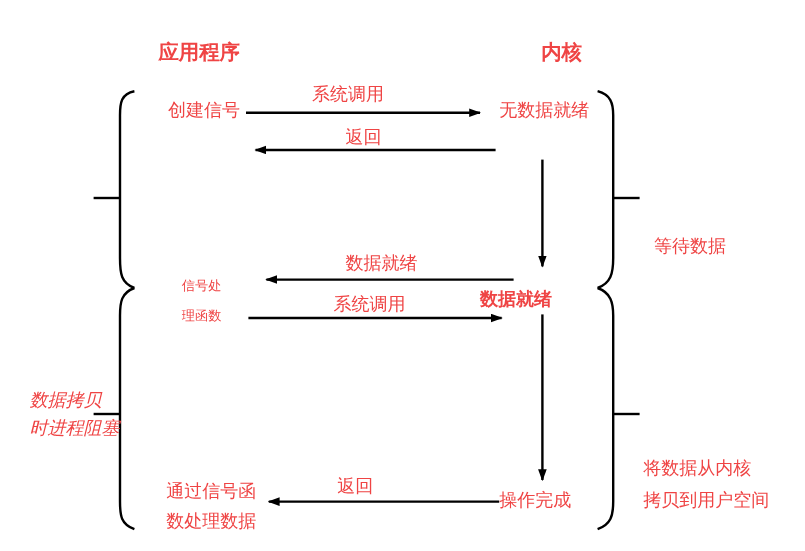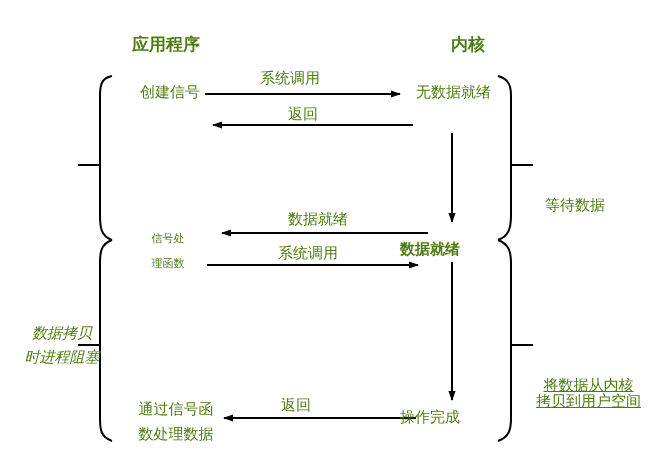--- a/index.html
+++ b/index.html
@@ -20,23 +20,22 @@
     position: absolute;
     left: 0;
     top: 0;
     width: 671px;
     height: 459px;
   }
   .lbl {
     position: absolute;
     font-size: 15px;
     line-height: 19px;
-    color: #4d7c0f;
+    color: #ef4444;
     white-space: pre;
-    text-align: center;
   }
   .lbl-center {
     transform: translateX(-50%);
   }
   .hdr {
     font-weight: bold;
     font-size: 17px;
   }
   .multiline {
     white-space: pre-line;
@@ -105,34 +104,34 @@
   <div class="lbl lbl-center multiline" style="left:168px; top:226px; font-size:11px; line-height:25px;">信号处
 理函数</div>
 
   <div class="lbl" style="left:416px; top:83px;">无数据就绪</div>
 
   <div class="lbl lbl-center multiline" style="left:176px; top:397px; line-height:25px;">通过信号函
 数处理数据</div>
 
   <div class="lbl" style="left:400px; top:240px;font-weight:bold;">数据就绪</div>
 
-  <div class="lbl" style="left:400px; top:408px;">操作完成</div>
+  <div class="lbl" style="left:416px; top:408px;">操作完成</div>
 
   <div class="lbl lbl-center" style="left:290px; top:69px;">系统调用</div>
 
   <div class="lbl lbl-center" style="left:303px; top:105px;">返回</div>
 
   <div class="lbl lbl-center" style="left:318px; top:210px;">数据就绪</div>
 
   <div class="lbl lbl-center" style="left:308px; top:244px;">系统调用</div>
 
   <div class="lbl lbl-center" style="left:296px; top:396px;">返回</div>
 
 
   <div class="lbl lbl-center multiline" style="left:62px; top:321px; line-height:24px;font-style:italic;">数据拷贝
 时进程阻塞</div>
 
   <div class="lbl" style="left:545px; top:196px;">等待数据</div>
 
-  <div class="lbl multiline" style="left:536px; top:377px; line-height:16px;text-decoration:underline;">将数据从内核
+  <div class="lbl multiline" style="left:536px; top:377px; line-height:27px;">将数据从内核
 拷贝到用户空间</div>
 
 </div>
 
 </body></html>

